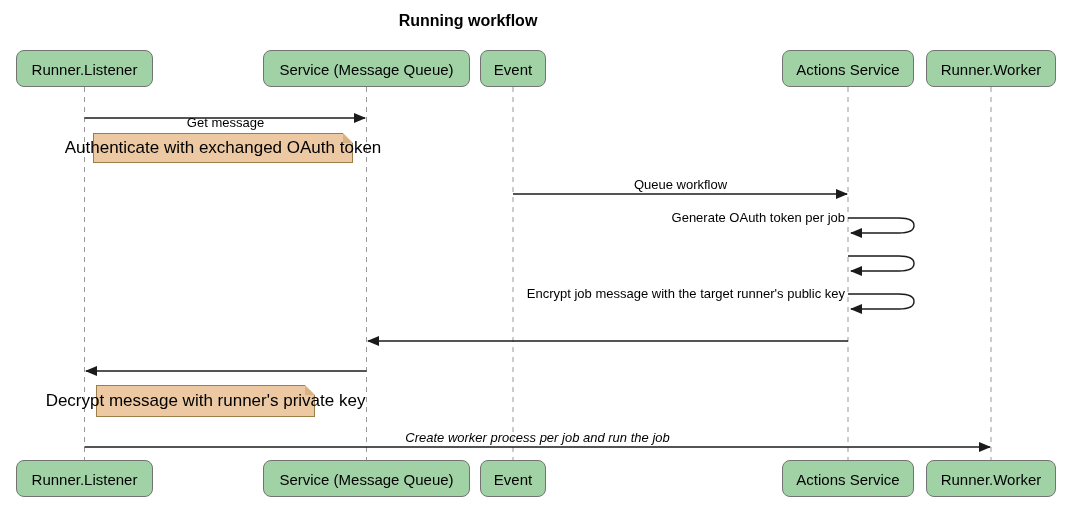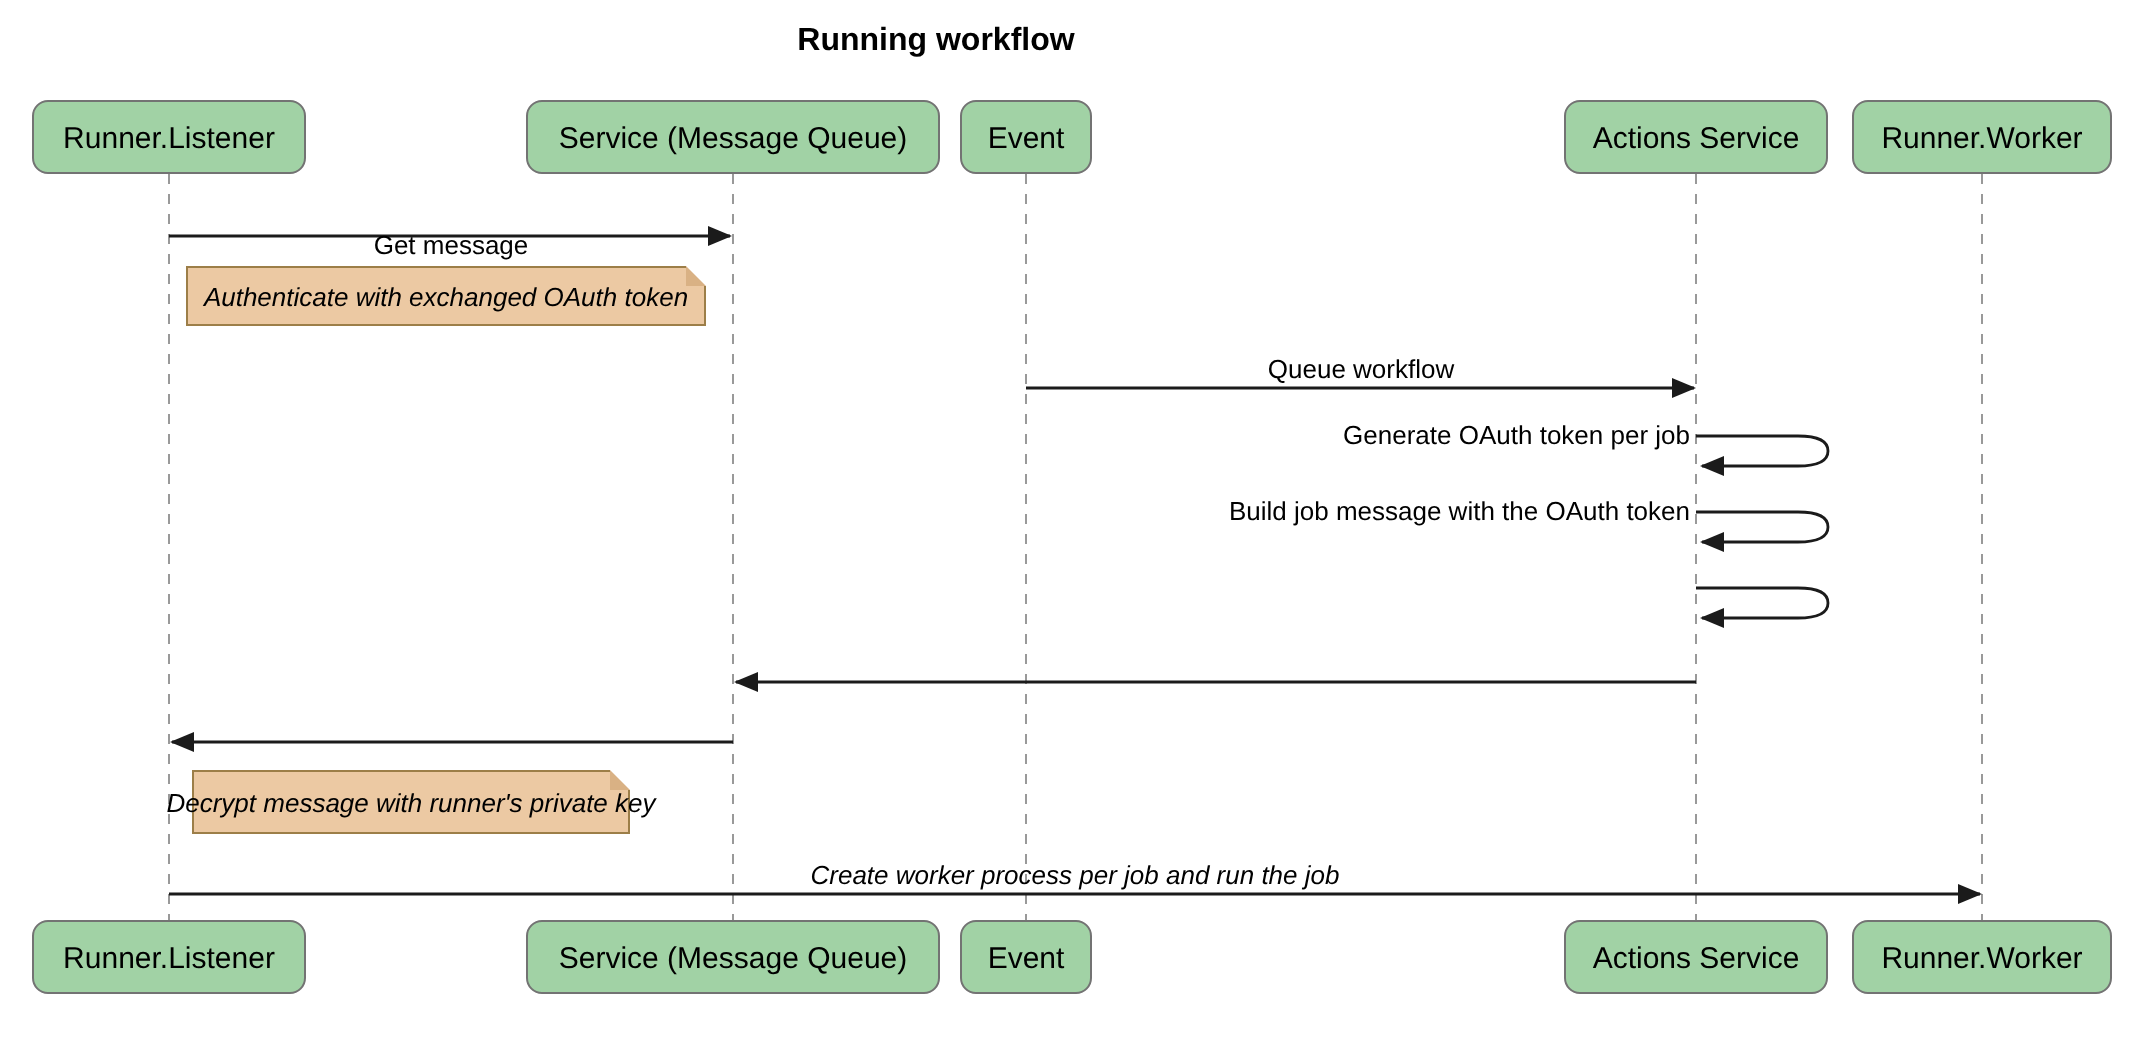--- a/index.html
+++ b/index.html
@@ -9,22 +9,22 @@
   .title{position:absolute;left:0;top:12px;width:936px;text-align:center;
          font-size:16px;font-weight:bold;color:#000;}
   .layer{position:absolute;left:0;top:0;width:1072px;height:523px;pointer-events:none;}
   .actor{position:absolute;height:37px;line-height:37px;text-align:center;
          background:#a1d2a5;border:1px solid #737373;border-radius:8px;
          font-size:15px;color:#000;box-sizing:border-box;white-space:nowrap;}
   .msg{position:absolute;font-size:13px;color:#000;white-space:nowrap;height:15px;line-height:15px;}
   .msg.center{text-align:center;}
   .msg.rightalign{text-align:right;}
   .note{position:absolute;background:#ecc9a3;border:1px solid #9c7e48;
-        box-sizing:border-box;text-align:right;font-size:13px;color:#000;
-        display:flex;align-items:center;justify-content:center;white-space:nowrap;font-style:italic;}
+        box-sizing:border-box;text-align:right;font-size:17px;color:#000;
+        display:flex;align-items:center;justify-content:center;white-space:nowrap;}
   .note::after{content:"";position:absolute;top:-1px;right:-1px;
         border-style:solid;border-width:0 10px 10px 0;
         border-color:#ffffff #ffffff #d9b184 #d9b184;}
 </style>
 </head>
 <body>
 
 <div class="diagram">
 
   <div class="title">Running workflow</div>
@@ -60,21 +60,21 @@
 
   <div class="actor" style="left:16px;top:460px;width:137px;">Runner.Listener</div>
   <div class="actor" style="left:263px;top:460px;width:207px;">Service (Message Queue)</div>
   <div class="actor" style="left:480px;top:460px;width:66px;">Event</div>
   <div class="actor" style="left:782px;top:460px;width:132px;">Actions Service</div>
   <div class="actor" style="left:926px;top:460px;width:130px;">Runner.Worker</div>
 
   <div class="msg center" style="left:85px;top:101px;width:281px;margin-top:14px;">Get message</div>
   <div class="msg rightalign" style="right:227px;top:210px;width:400px;">Generate OAuth token per job</div>
   <div class="msg center" style="left:513px;top:177px;width:335px;">Queue workflow</div>
-  <div class="msg rightalign" style="right:227px;top:248px;width:400px;">Build job message with the OAuth token</div>
+  <div class="msg rightalign" style="right:227px;top:286px;width:400px;">Encrypt job message with the target runner's public key</div>
   <div class="msg center" style="left:84px;top:430px;width:907px;font-style:italic;">Create worker process per job and run the job</div>
 
   <div class="note" style="left:93px;top:133px;width:260px;height:30px;">
     <span>Authenticate with exchanged OAuth token</span>
   </div>
   <div class="note" style="left:96px;top:385px;width:219px;height:32px;">
     <span>Decrypt message with runner's private key</span>
   </div>
 
 </div>

